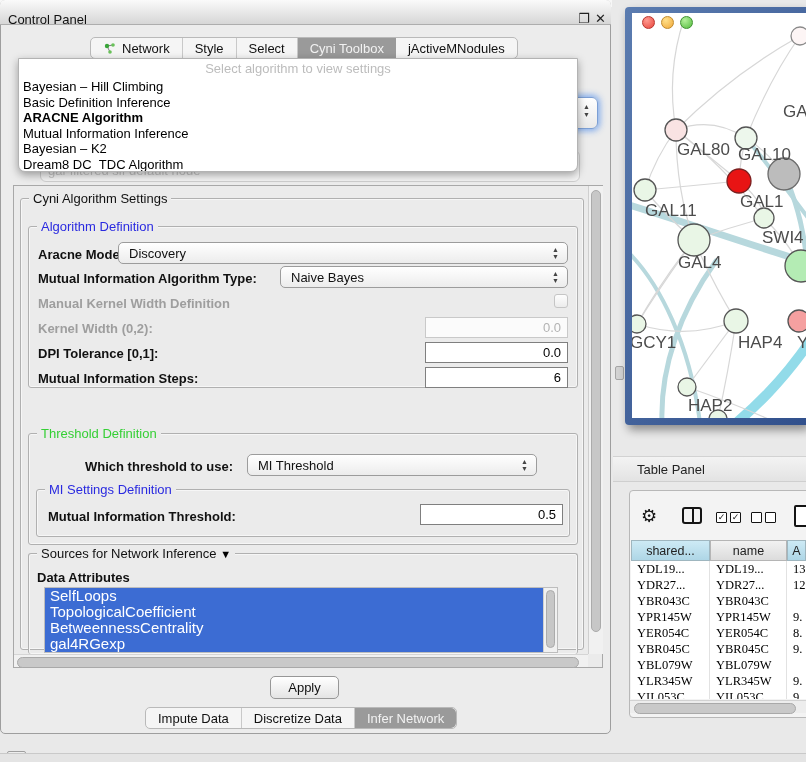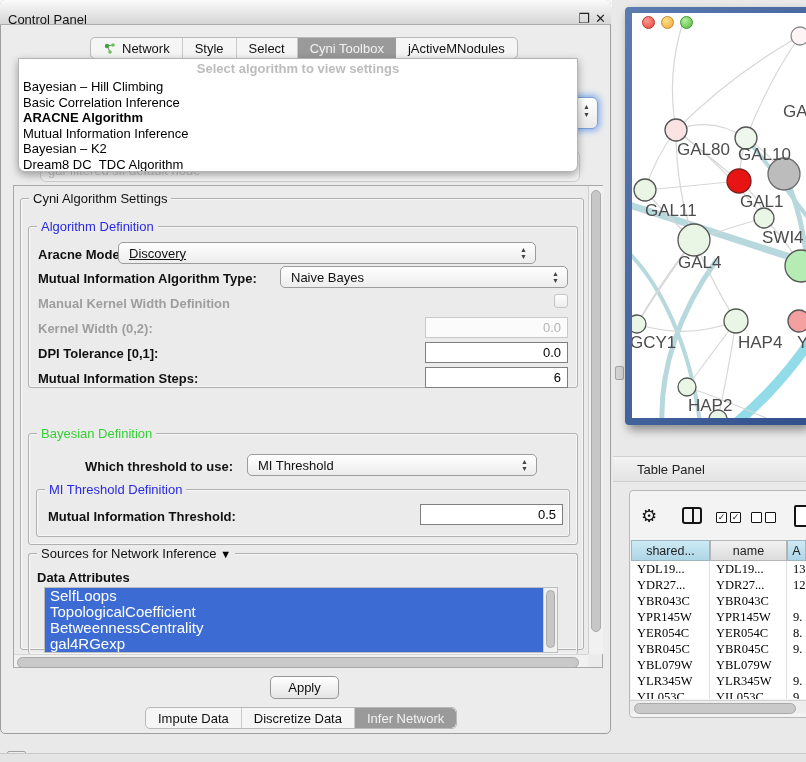--- a/index.html
+++ b/index.html
@@ -12,21 +12,21 @@
   .cp-title{left:8px;top:12px;font-size:13px;color:#111;}
   .win-btn{top:11px;font-size:13px;color:#222;cursor:default;}
   
   .tabbar{display:flex;height:22px;background:#f5f5f5;border:1px solid #b9b9b9;border-radius:5px;box-sizing:border-box;overflow:hidden;}
   .tab{display:flex;align-items:center;justify-content:center;padding:0 12px;font-size:13px;color:#111;border-right:1px solid #c9c9c9;white-space:nowrap;}
   .tab:last-child{border-right:none;}
   .tab.sel{background:#9a9a9a;color:#f2f2f2;border-right:none;}
   .net-ico{width:14px;height:13px;margin-right:5px;}
   
   .dropdown{left:18px;top:58px;width:560px;height:114px;background:#fff;border:1px solid #b3b3b3;border-radius:0 0 7px 7px;box-shadow:0 3px 8px rgba(0,0,0,.35);z-index:10;box-sizing:border-box;overflow:hidden;}
-  .dd-head{height:20px;line-height:20px;text-align:center;color:#bcbcbc;font-size:13px;font-weight:bold;}
+  .dd-head{height:20px;line-height:20px;text-align:center;color:#bcbcbc;font-size:13px;}
   .dd-item{height:15.5px;line-height:15.5px;padding-left:4px;font-size:13px;color:#000;}
   .dd-item.bold{font-weight:bold;}
   .ghost-combo{left:544px;top:97px;width:52px;height:30px;background:linear-gradient(#ffffff,#e9e9e9);border:1px solid #7c9fd4;border-radius:6px;box-shadow:0 0 6px 2px rgba(110,160,235,.85);z-index:5;}
   .ghost-combo-line{left:40px;top:150px;width:540px;height:32px;border:1px solid #cfcfcf;border-radius:6px;z-index:4;box-sizing:border-box;background:#f4f4f4;}
   .ghost-text{left:48px;top:163px;font-size:13px;color:#c6c6c6;z-index:4;}
   
   .settings{left:13px;top:185px;width:590px;height:483px;background:#ebebeb;border:1px solid #a8a8a8;box-sizing:border-box;}
   .group{position:absolute;border:1px solid #b0b0b0;border-radius:3px;box-shadow:inset 0 0 0 1px #f6f6f6;}
   .gtitle{position:absolute;top:-8px;left:8px;background:#ebebeb;padding:0 4px;font-size:13px;white-space:nowrap;}
   .lbl{font-size:13px;font-weight:bold;color:#111;white-space:nowrap;}
@@ -114,21 +114,21 @@
     <span class="arrows" style="position:absolute;right:7px;top:5px;display:flex;flex-direction:column;line-height:8px;font-size:7px;color:#444;">
       <span>▲</span>
         <span>▼</span>
     </span>
   </div>
 
   <div class="abs dropdown">
     <div class="dd-head">Select algorithm to view settings</div>
     <div>
         <div class="dd-item">Bayesian – Hill Climbing</div>
-        <div class="dd-item">Basic Correlation Inference</div>
+        <div class="dd-item">Basic Definition Inference</div>
         <div class="dd-item bold">ARACNE Algorithm</div>
         <div class="dd-item">Mutual Information Inference</div>
         <div class="dd-item">Bayesian – K2</div>
         <div class="dd-item">Dream8 DC_TDC Algorithm</div>
       </div>
   </div>
 
   <div class="abs settings"></div>
 
   <div class="abs vscroll" style="left:588px;top:186px;width:14px;height:468px;">
@@ -141,21 +141,21 @@
 
   <div class="abs group" style="left:20px;top:198px;width:562px;height:450px;">
     <span class="gtitle" style="color:#111;">Cyni Algorithm Settings</span>
   </div>
 
   <div class="abs group" style="left:28px;top:226px;width:548px;height:160px;">
     <span class="gtitle" style="color:#2a2ae0;">Algorithm Definition</span>
   </div>
 
   <div class="abs lbl" style="left:38px;top:247px;">Aracne Mode:</div>
-  <div class="abs combo" style="left:118px;top:242px;width:418px;height:22px;text-decoration:underline;">
+  <div class="abs combo" style="left:118px;top:242px;width:450px;height:22px;">
     <span>Discovery</span>
     <span class="arrows">
         <span>▲</span>
         <span>▼</span>
       </span>
   </div>
 
   <div class="abs lbl" style="left:38px;top:271px;">Mutual Information Algorithm Type:</div>
   <div class="abs combo" style="left:280px;top:266px;width:288px;height:22px;">
     <span>Naive Bayes</span>
@@ -172,33 +172,33 @@
   <div class="abs field dis" style="left:425px;top:317px;width:143px;height:21px;">0.0</div>
 
   <div class="abs lbl" style="left:38px;top:346px;">DPI Tolerance [0,1]:</div>
   <div class="abs field" style="left:425px;top:342px;width:143px;height:21px;">0.0</div>
 
   <div class="abs lbl" style="left:38px;top:371px;">Mutual Information Steps:</div>
   <div class="abs field" style="left:425px;top:367px;width:143px;height:21px;">6</div>
 
 
   <div class="abs group" style="left:28px;top:433px;width:548px;height:110px;">
-    <span class="gtitle" style="color:#35cf35;">Bayesian Definition</span>
+    <span class="gtitle" style="color:#35cf35;">Threshold Definition</span>
   </div>
   <div class="abs lbl" style="left:85px;top:459px;">Which threshold to use:</div>
   <div class="abs combo" style="left:238px;top:454px;width:290px;height:22px;margin-left:9px;">
     <span>MI Threshold</span>
     <span class="arrows">
         <span>▲</span>
         <span>▼</span>
       </span>
   </div>
 
   <div class="abs group" style="left:36px;top:489px;width:532px;height:46px;">
-    <span class="gtitle" style="color:#2a2ae0;">MI Threshold Definition</span>
+    <span class="gtitle" style="color:#2a2ae0;">MI Settings Definition</span>
   </div>
   <div class="abs lbl" style="left:48px;top:509px;">Mutual Information Threshold:</div>
   <div class="abs field" style="left:420px;top:504px;width:143px;height:21px;">0.5</div>
 
   <div class="abs group" style="left:28px;top:553px;width:548px;height:100px;border-bottom:none;">
     <span class="gtitle" style="color:#111;">
       <span>Sources for Network Inference</span>
       <span class="tri">▼</span>
     </span>
   </div>

